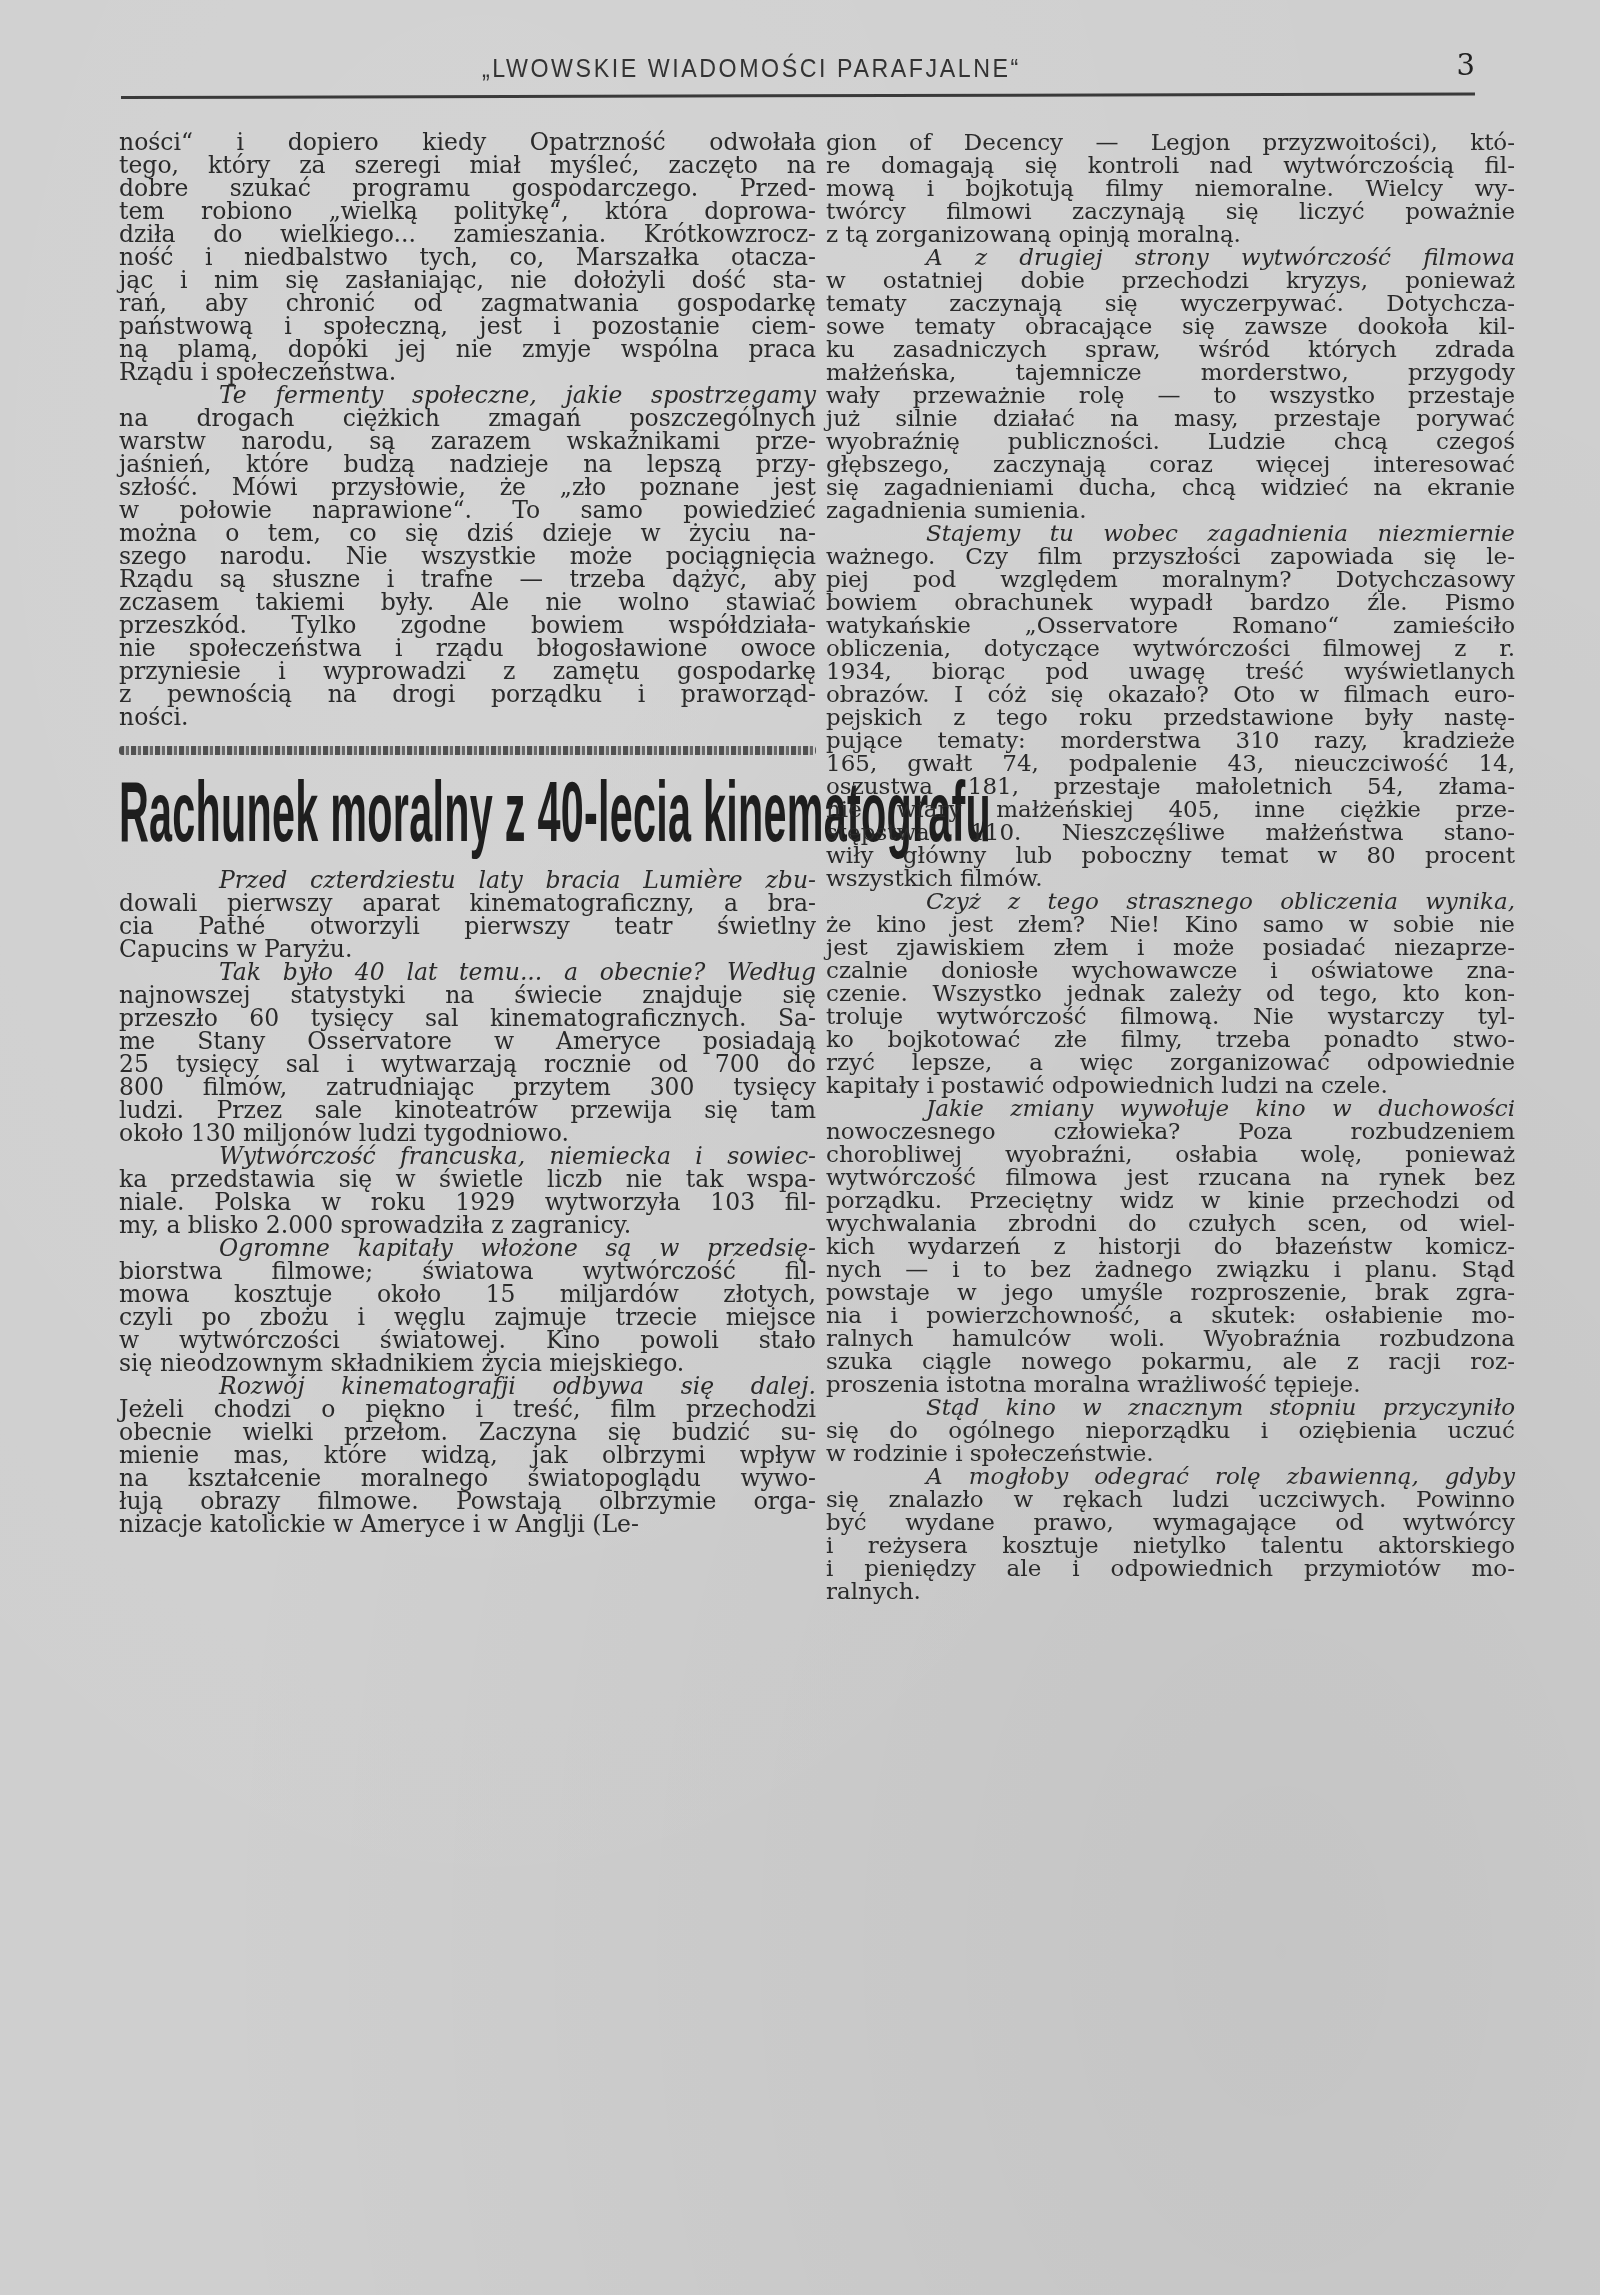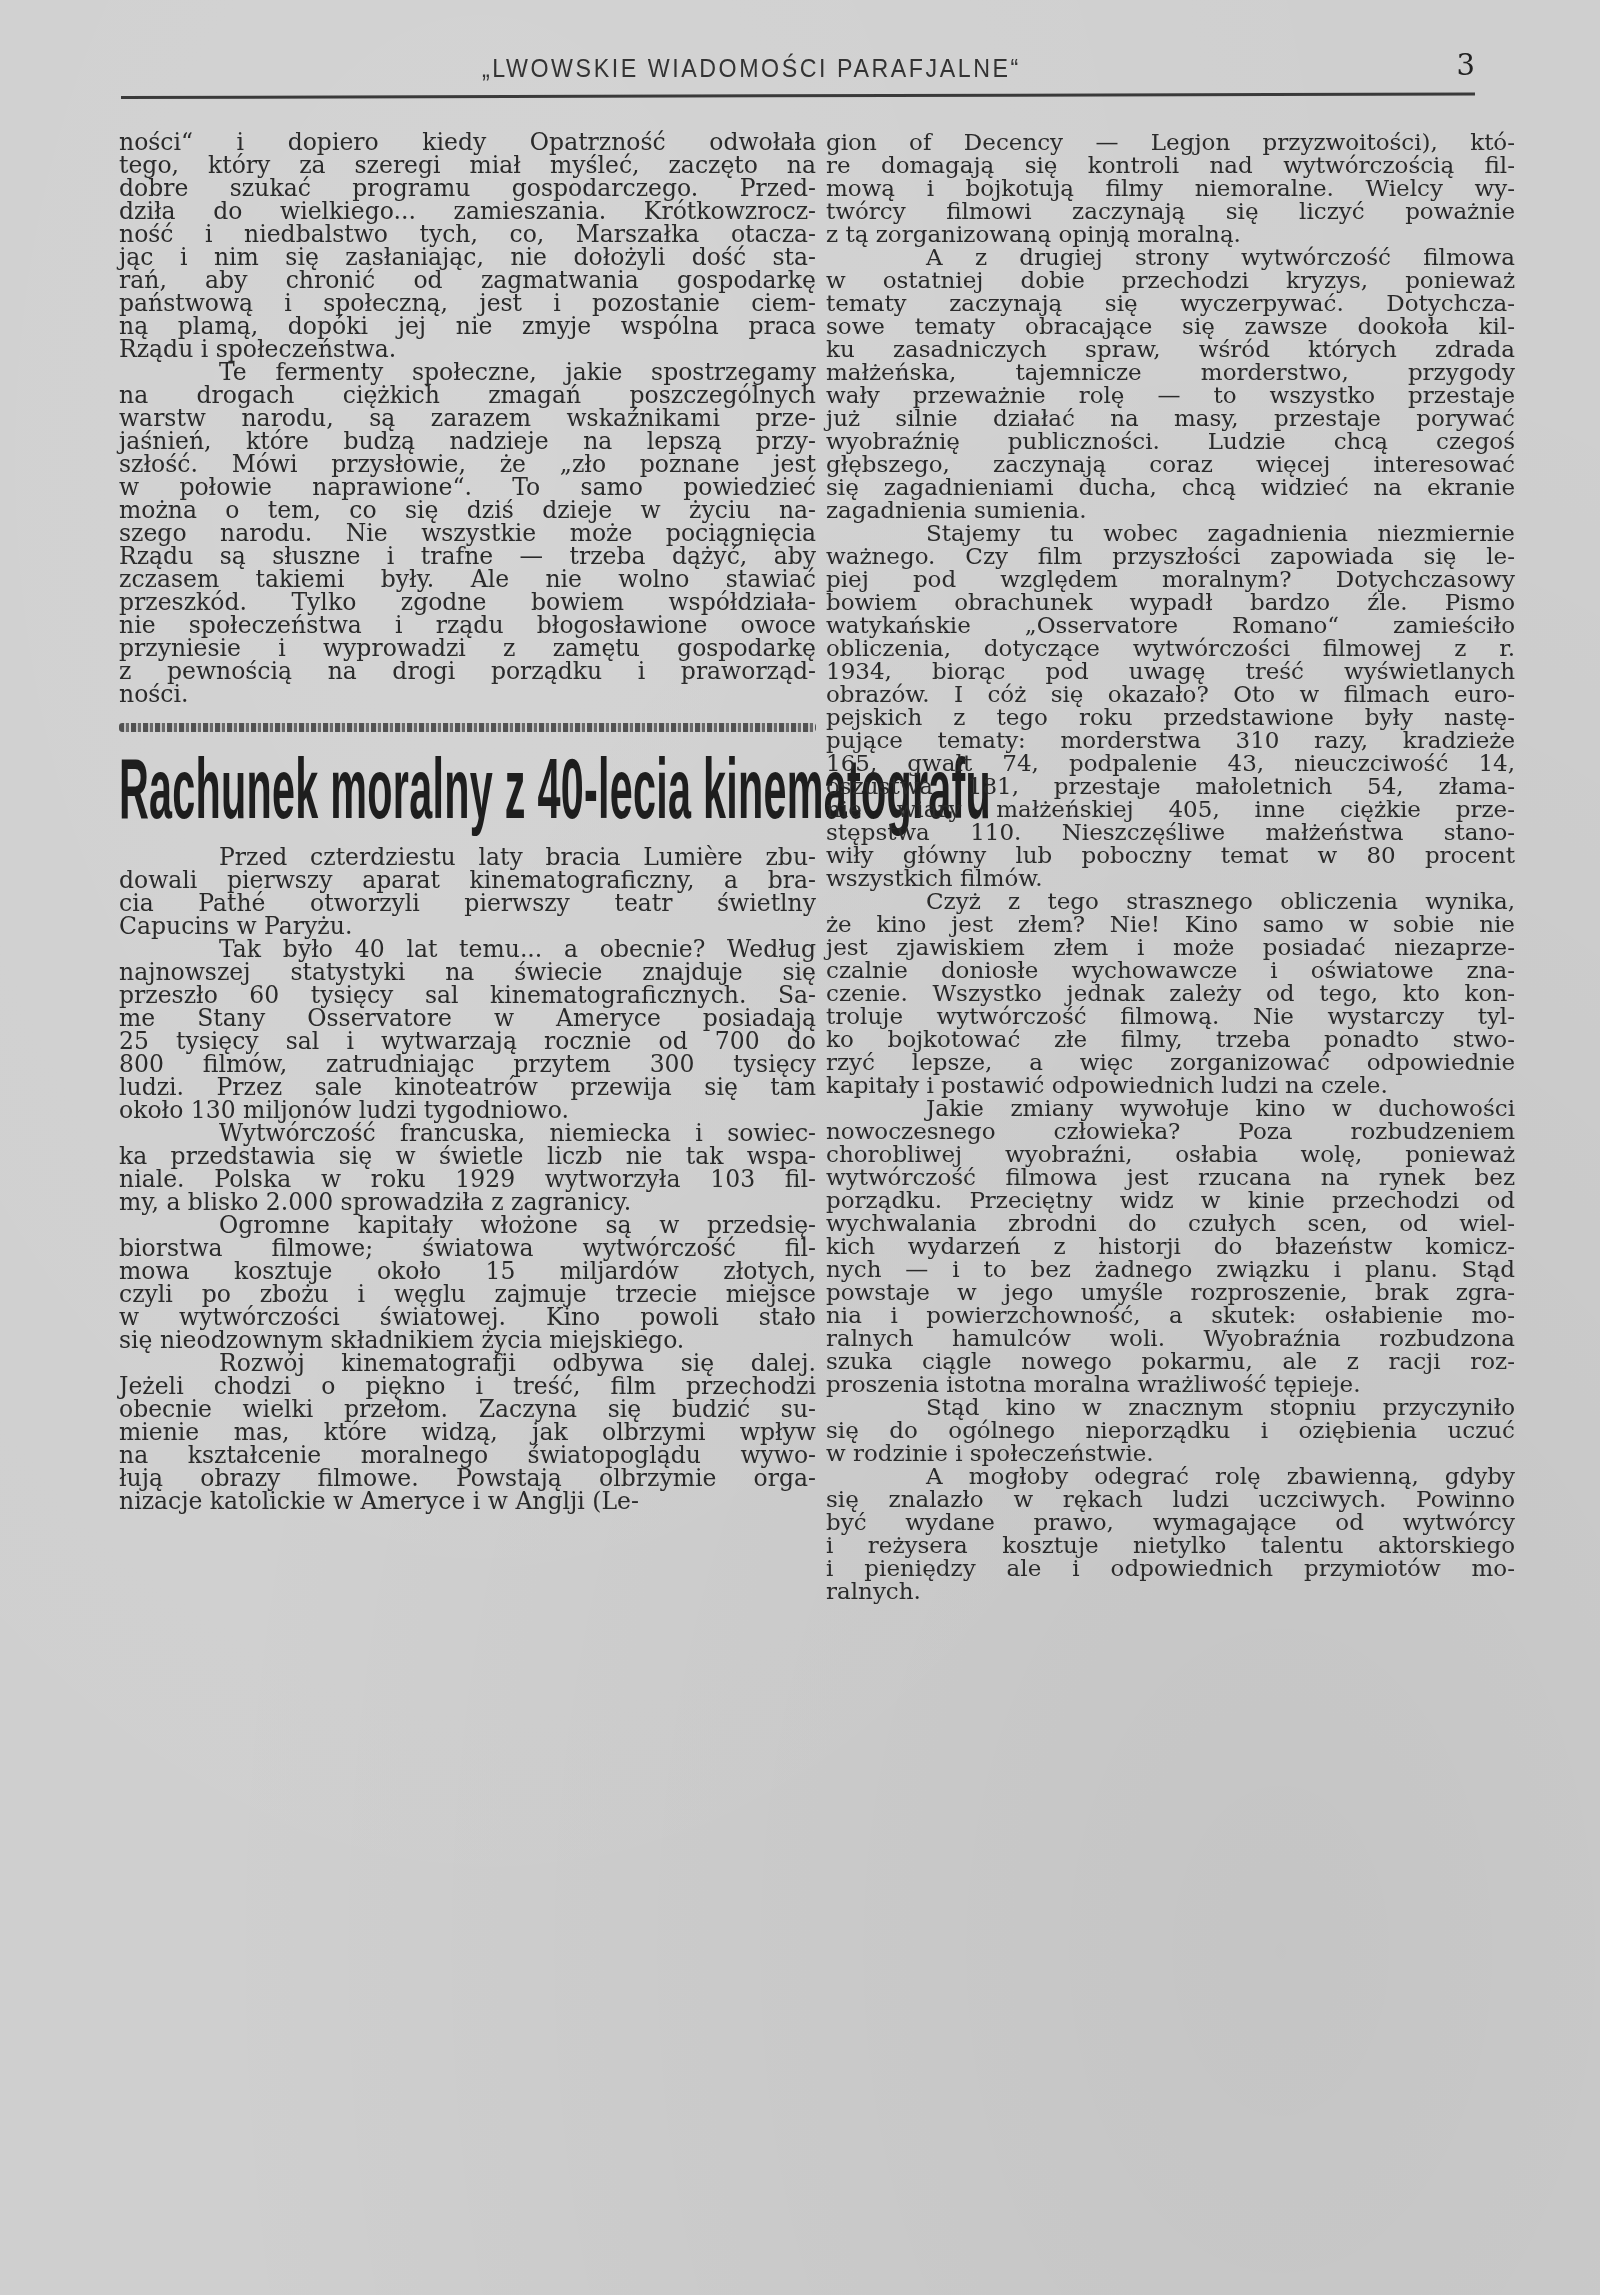--- a/index.html
+++ b/index.html
@@ -45,21 +45,21 @@
     display: block;
     font-size: 23.5px;
     line-height: 23px;
     height: 23px;
     white-space: nowrap;
     text-align: justify;
     text-align-last: justify;
     overflow: visible;
   }
   .line.last { text-align-last: left; }
-  .line.indent { padding-left: 100px; }
+  .line.indent { padding-left: 100px; font-style: italic; }
   .col-right .line { font-size: 23px; line-height: 23px; height: 23px; }
   .ornament {
     display: block; height: 9.2px; margin: 17px 0 12.6px 0;
     background: repeating-linear-gradient(90deg, #3a3a3a 0 5.2px, #bbb 5.2px 6.9px, #555 6.9px 10.3px, #cfcfcf 10.3px 12px);
     border-radius: 3.4px;
     opacity: 0.85;
   }
   .article-title {
     display: block;
     font-family: "Liberation Sans", "DejaVu Sans", sans-serif;
@@ -82,20 +82,21 @@
   <span class="page-number">3</span>
 </div>
 <div class="header-rule"></div>
 
 <div class="col col-left">
   <div id="left-intro">
       <div class="paragraph">
         <span class="line">ności“ i dopiero kiedy Opatrzność odwołała</span>
         <span class="line">tego, który za szeregi miał myśleć, zaczęto na</span>
         <span class="line">dobre szukać programu gospodarczego. Przed-</span>
+        <span class="line">tem robiono „wielką politykę“, która doprowa-</span>
         <span class="line">dziła do wielkiego... zamieszania. Krótkowzrocz-</span>
         <span class="line">ność i niedbalstwo tych, co, Marszałka otacza-</span>
         <span class="line">jąc i nim się zasłaniając, nie dołożyli dość sta-</span>
         <span class="line">rań, aby chronić od zagmatwania gospodarkę</span>
         <span class="line">państwową i społeczną, jest i pozostanie ciem-</span>
         <span class="line">ną plamą, dopóki jej nie zmyje wspólna praca</span>
         <span class="line last">Rządu i społeczeństwa.</span>
       </div>
       <div class="paragraph">
         <span class="line indent">Te fermenty społeczne, jakie spostrzegamy</span>

